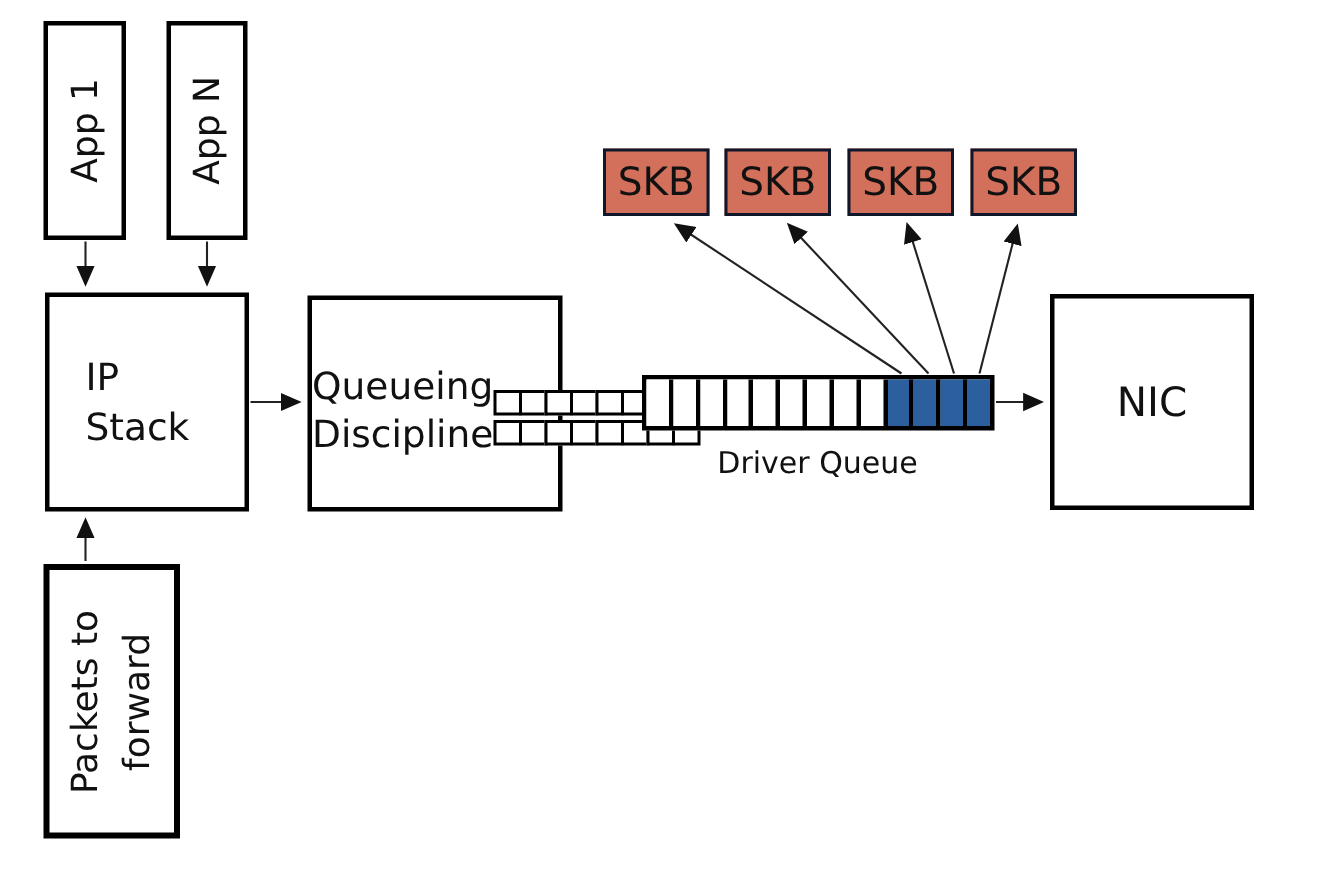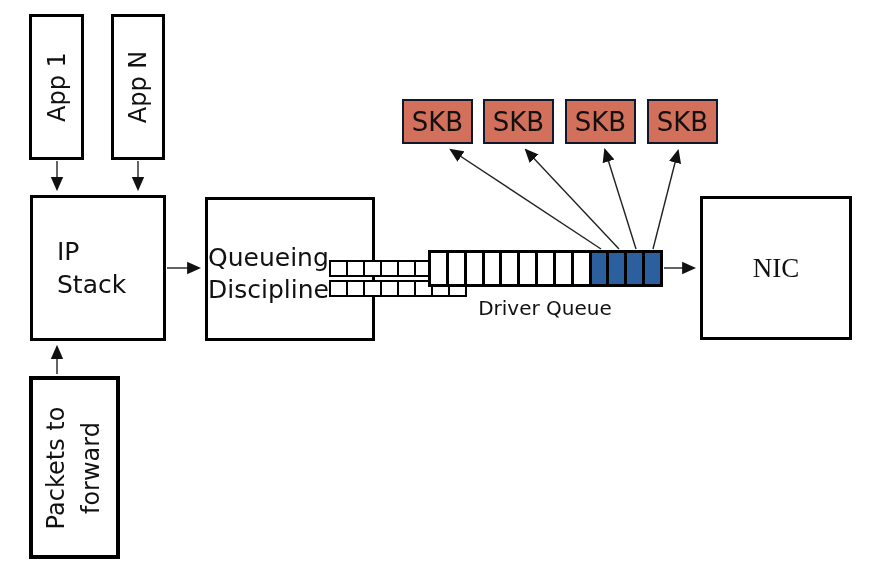--- a/index.html
+++ b/index.html
@@ -39,21 +39,21 @@
     position:absolute;box-sizing:border-box;left:428px;top:250px;width:235px;height:37px;
     border:3px solid var(--box-border);display:flex;background:#fff;
   }
   .queue-cell{flex:1;border-right:3px solid var(--box-border);background:#fff;}
   .queue-cell:last-child{border-right:none;}
   .queue-cell.filled{background:var(--queue-filled-fill);}
   .queue-label{
     position:absolute;left:420px;top:296px;width:250px;text-align:center;
     font-size:20px;
   }
-  .nic-box{left:700px;top:196px;width:152px;height:144px;font-size:27px;font-family:Liberation Serif, serif;}
+  .nic-box{left:700px;top:196px;width:136px;height:144px;font-size:27px;}
   .skb{
     position:absolute;box-sizing:border-box;width:71px;height:45px;top:99px;
     border:2px solid #0f172a;background:var(--skb-fill);
     display:flex;align-items:center;justify-content:center;font-size:26px;
   }
   .skb-1{left:402px;} .skb-2{left:483px;} .skb-3{left:565px;} .skb-4{left:647px;}
 </style>
 </head>
 <body>
 

